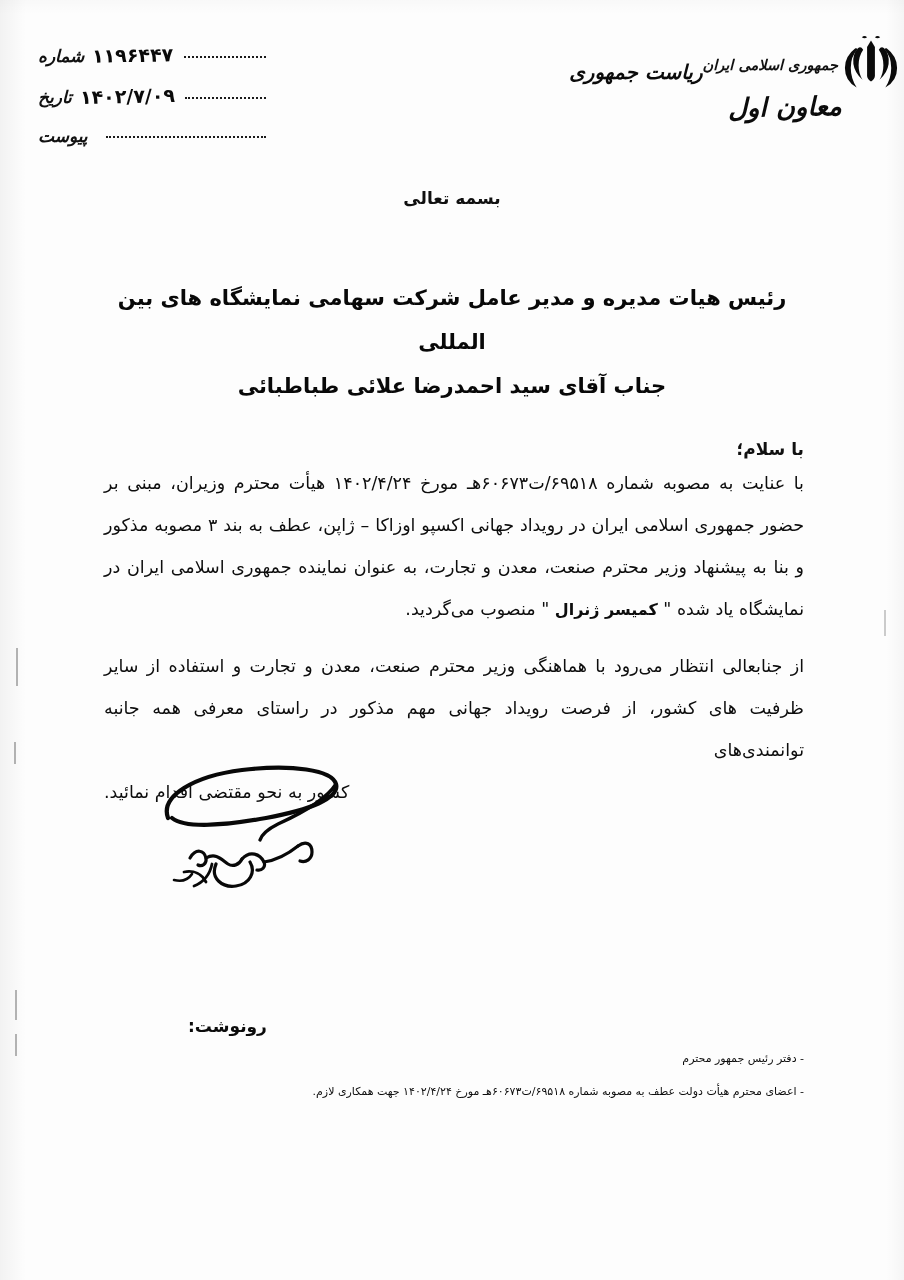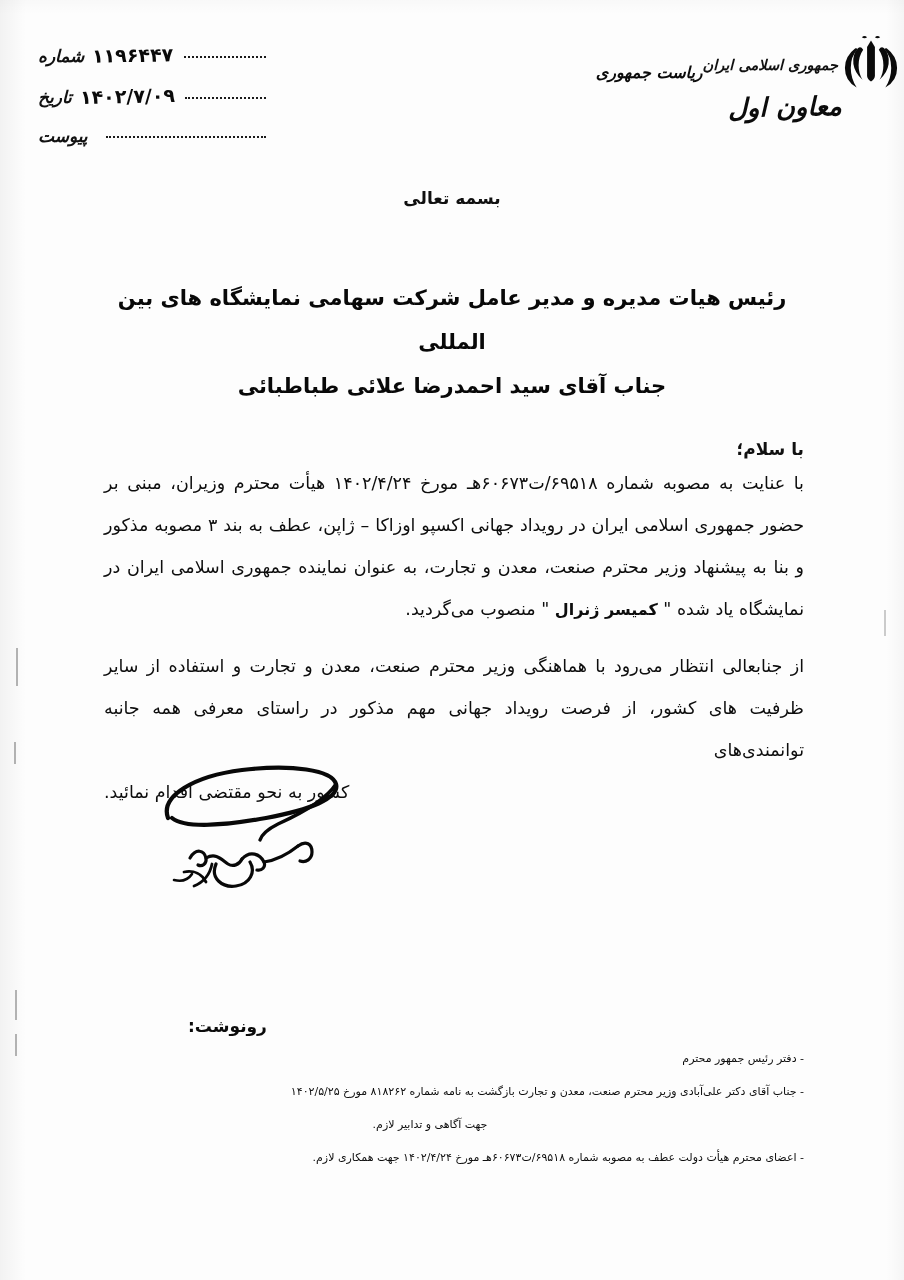--- a/index.html
+++ b/index.html
@@ -98,21 +98,21 @@
   .emblem-cap1 {
     margin-top: 2px;
     font-size: 14.5px;
     font-weight: 700;
     font-style: italic;
     letter-spacing: -0.3px;
     color: #111;
   }
   .emblem-cap2 {
     margin-top: 16px;
-    font-size: 16px;
+    font-size: 20px;
     font-weight: 700;
     font-style: italic;
     letter-spacing: -0.6px;
     color: #0b0b0b;
   }
 
   .office-title {
     position: absolute;
     right: 62px;
     top: 92px;
@@ -319,19 +319,15 @@
           <path d="M24 128 c8 2 14 0 18 -6" stroke-width="2.6"></path>
         </g>
       </svg>
     </span>
     <span class="sig-name-hidden">محمد مخبر</span>
   </div>
 
   <div class="copies">
     <div class="cc-head">رونوشت:</div>
     <div class="cc-item cc-1">- دفتر رئیس جمهور محترم</div>
-    <div class="cc-item cc-2">
-      <span>- جناب آقای دکتر علی‌آبادی وزیر محترم صنعت، معدن و تجارت بازگشت به نامه شماره ۸۱۸۲۶۲ مورخ ۱۴۰۲/۵/۲۵</span>
-      <span class="cont">جهت آگاهی و تدابیر لازم.</span>
-    </div>
     <div class="cc-item cc-3">- اعضای محترم هیأت دولت عطف به مصوبه شماره ۶۹۵۱۸/ت۶۰۶۷۳هـ مورخ ۱۴۰۲/۴/۲۴ جهت  همکاری لازم.</div>
   </div>
 </div>
 
 </body></html>

